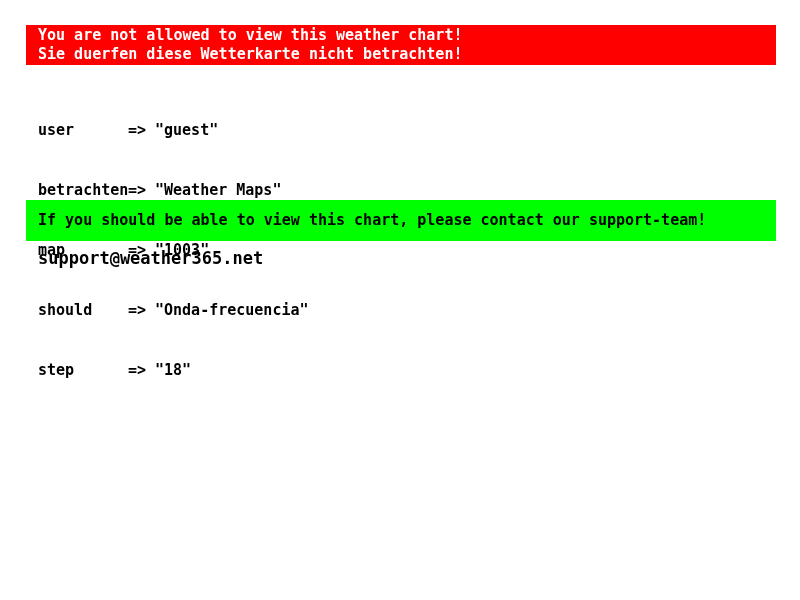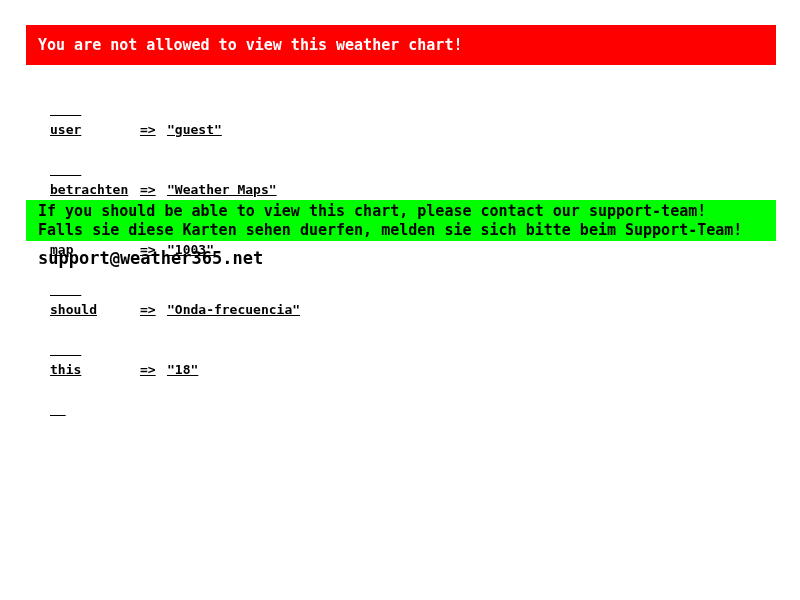--- a/index.html
+++ b/index.html
@@ -37,26 +37,25 @@
     color: #ffffff;
   }
   .banner-green {
     top: 200px;
     height: 41px;
     background: #00ff00;
     color: #000000;
   }
   .details {
     position: absolute;
-    left: 50px;
+    left: 38px;
     top: 80px;
-    font-size: 13px;
+    font-size: 15px;
     line-height: 20px;
     white-space: pre;
-    text-decoration: underline;
   }
   .detail-row {
     display: flex;
   }
   .detail-key {
     display: inline-block;
     width: 90px;
   }
   .detail-arrow {
     display: inline-block;
@@ -74,20 +73,21 @@
     white-space: pre;
   }
 </style>
 </head>
 <body>
 
 <div class="page">
 
   <div class="banner banner-red">
     <div>You are not allowed to view this weather chart!</div>
+    <div>Sie duerfen diese Wetterkarte nicht betrachten!</div>
   </div>
 
   <div class="details">
     <div class="detail-row">
       <span class="detail-key">user</span>
       <span class="detail-arrow">=&gt;</span>
       <span class="detail-value">"guest"</span>
     </div>
     <div class="detail-row">
       <span class="detail-key">betrachten</span>
@@ -98,28 +98,27 @@
       <span class="detail-key">map</span>
       <span class="detail-arrow">=&gt;</span>
       <span class="detail-value">"1003"</span>
     </div>
     <div class="detail-row">
       <span class="detail-key">should</span>
       <span class="detail-arrow">=&gt;</span>
       <span class="detail-value">"Onda-frecuencia"</span>
     </div>
     <div class="detail-row">
-      <span class="detail-key">this</span>
+      <span class="detail-key">step</span>
       <span class="detail-arrow">=&gt;</span>
       <span class="detail-value">"18"</span>
     </div>
   </div>
 
   <div class="banner banner-green">
     <div>If you should be able to view this chart, please contact our support-team!</div>
-    <div>Falls sie diese Karten sehen duerfen, melden sie sich bitte beim Support-Team!</div>
   </div>
 
   <div class="footer">
     <span>support@weather365.net</span>
   </div>
 
 </div>
 
 </body></html>

